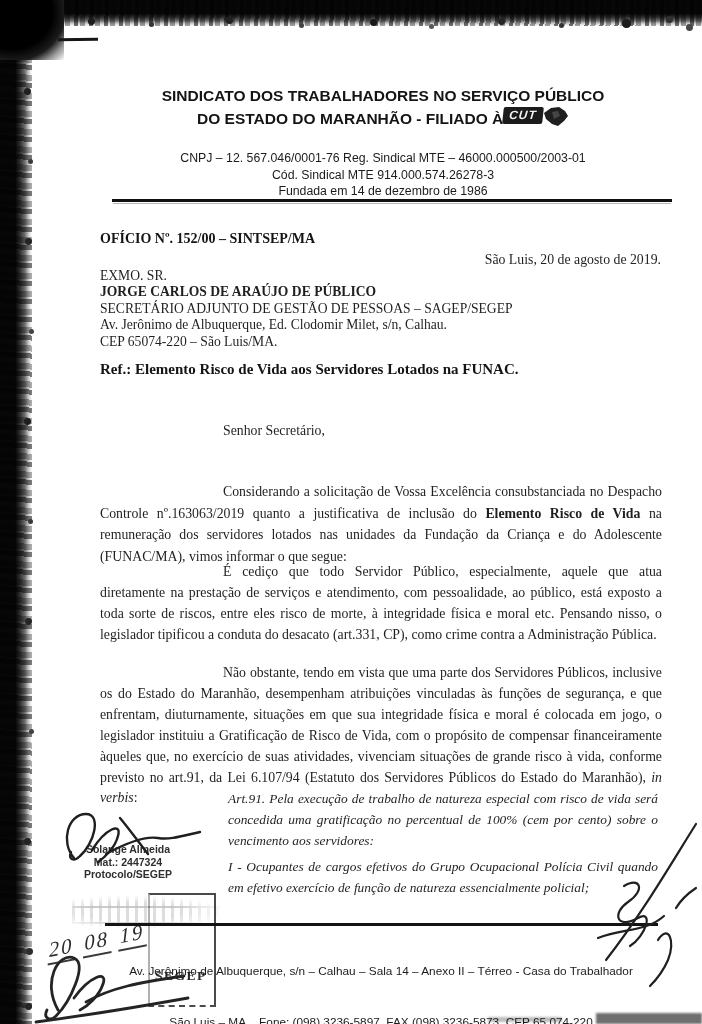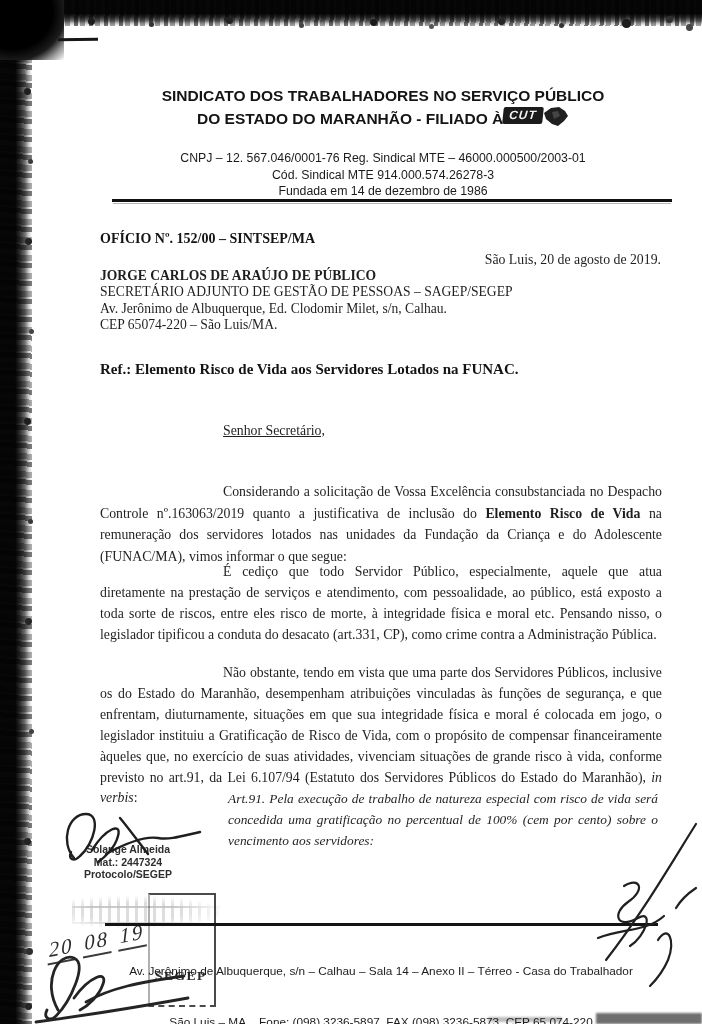--- a/index.html
+++ b/index.html
@@ -50,21 +50,21 @@
   .header-rule{position:absolute;left:112px;top:199px;width:560px;height:3px;background:#101010;
     box-shadow:0 3px 0 -1px rgba(40,40,40,.35);}
 
   
   .abs{position:absolute;}
   .oficio{left:100px;top:231px;font-weight:bold;font-size:14px;color:#141414;}
   .dateline{left:100px;top:252px;width:561px;text-align:right;font-size:13.8px;}
   .addr{left:100px;top:268px;width:562px;font-size:13.6px;line-height:16.4px;}
   .addr .bold{font-weight:bold;}
   .ref{left:100px;top:361px;font-weight:bold;font-size:15px;color:#141414;}
-  .salut{left:223px;top:423px;font-size:13.8px;text-decoration:underline;}
+  .salut{left:223px;top:423px;font-size:13.8px;}
   .para{left:100px;top:0;width:562px;font-size:13.8px;line-height:20.9px;text-align:justify;text-indent:123px;}
   .p1{top:481px;line-height:21.6px;}
   .p2{top:562px;}
   .p3{top:663px;}
   .quote{left:228px;width:430px;font-size:13.4px;line-height:21.2px;font-style:italic;text-align:justify;}
   .q1{top:788px;}
   .q2{top:856px;}
 
   
   .footer-rule{position:absolute;left:105px;top:923px;width:553px;height:2.5px;background:#141414;}
@@ -118,33 +118,35 @@
     <div>CNPJ – 12. 567.046/0001-76 Reg. Sindical MTE – 46000.000500/2003-01</div>
     <div>Cód. Sindical MTE 914.000.574.26278-3</div>
     <div>Fundada em 14 de dezembro de 1986</div>
   </div>
   <div class="header-rule"></div>
 
   <div class="abs oficio">OFÍCIO Nº. 152/00 – SINTSEP/MA</div>
   <div class="abs dateline">São Luis, 20 de agosto de 2019.</div>
 
   <div class="abs addr">
+    <div>EXMO. SR.</div>
     <div class="bold">JORGE CARLOS DE ARAÚJO DE PÚBLICO</div>
     <div>SECRETÁRIO ADJUNTO DE GESTÃO DE PESSOAS – SAGEP/SEGEP</div>
     <div>Av. Jerônimo de Albuquerque, Ed. Clodomir Milet, s/n, Calhau.</div>
     <div>CEP 65074-220 – São Luis/MA.</div>
   </div>
 
   <div class="abs ref">Ref.: Elemento Risco de Vida aos Servidores Lotados na FUNAC.</div>
   <div class="abs salut">Senhor Secretário,</div>
 
   <div class="abs para p1"><span>Considerando a solicitação de Vossa Excelência consubstanciada no Despacho Controle nº.163063/2019 quanto a justificativa de inclusão do </span><span style="font-weight: bold;">Elemento Risco de Vida</span><span> na remuneração dos servidores lotados nas unidades da Fundação da Criança e do Adolescente (FUNAC/MA), vimos informar o que segue:</span></div>
   <div class="abs para p2"><span>É cediço que todo Servidor Público, especialmente, aquele que atua diretamente na prestação de serviços e atendimento, com pessoalidade, ao público, está exposto a toda sorte de riscos, entre eles risco de morte, à integridade física e moral etc. Pensando nisso, o legislador tipificou a conduta do desacato (art.331, CP), como crime contra a Administração Pública.</span></div>
   <div class="abs para p3"><span>Não obstante, tendo em vista que uma parte dos Servidores Públicos, inclusive os do Estado do Maranhão, desempenham atribuições vinculadas às funções de segurança, e que enfrentam, diuturnamente, situações em que sua integridade física e moral é colocada em jogo, o legislador instituiu a Gratificação de Risco de Vida, com o propósito de compensar financeiramente àqueles que, no exercício de suas atividades, vivenciam situações de grande risco à vida, conforme previsto no art.91, da Lei 6.107/94 (Estatuto dos Servidores Públicos do Estado do Maranhão), </span><span style="font-style: italic;">in verbis</span><span>:</span></div>
   <div class="abs quote q1"><span style="font-style: italic;">Art.91. Pela execução de trabalho de natureza especial com risco de vida será concedida uma gratificação no percentual de 100% (cem por cento) sobre o vencimento aos servidores:</span></div>
+  <div class="abs quote q2"><span style="font-style: italic;">I - Ocupantes de cargos efetivos do Grupo Ocupacional Polícia Civil quando em efetivo exercício de função de natureza essencialmente policial;</span></div>
 
   <div class="protocol-stamp">
     <div>Solange Almeida</div>
     <div>Mat.: 2447324</div>
     <div>Protocolo/SEGEP</div>
   </div>
   <svg class="sig-svg" style="left:58px;top:800px;" width="150" height="70" viewBox="0 0 150 70" fill="none" stroke="#1f1f1f" stroke-width="2.4" stroke-linecap="round">
     <path d="M16,58 C2,42 10,14 28,14 C44,14 36,44 22,56 C16,62 10,60 13,52"></path>
     <path d="M34,50 C48,28 64,22 60,36 C57,48 46,58 40,62"></path>
     <path d="M48,54 C70,42 88,36 100,38 C112,40 124,36 142,32"></path>

